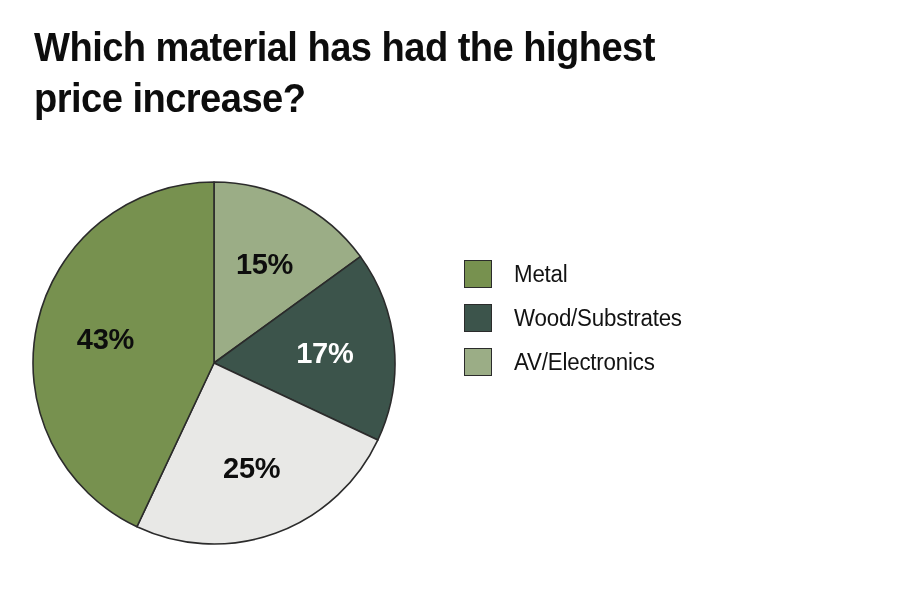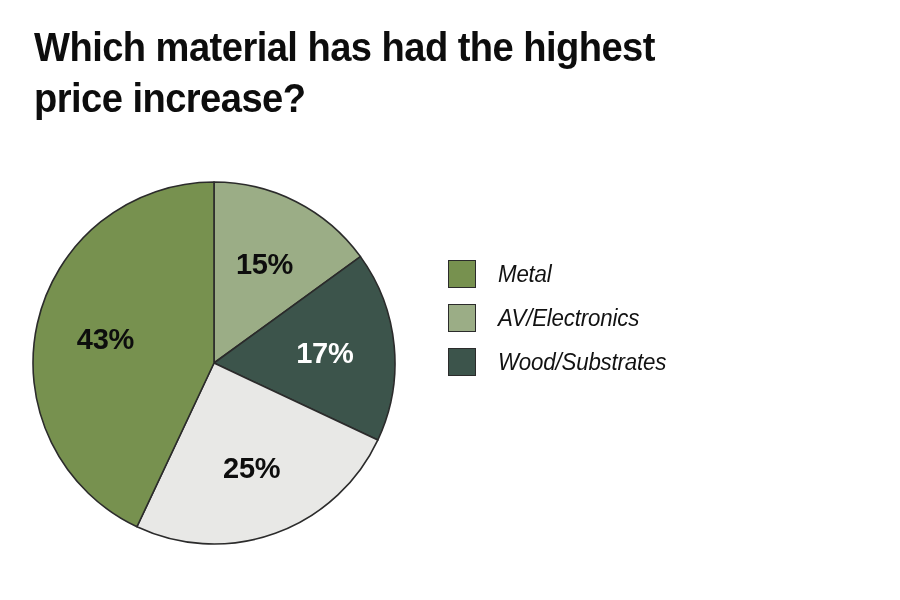--- a/index.html
+++ b/index.html
@@ -62,24 +62,23 @@
   .slice-label {
     font-family: "Liberation Sans", sans-serif;
     font-weight: bold;
     font-size: 29px;
     letter-spacing: -0.3px;
   }
 
   
   #legend {
     position: absolute;
-    left: 448px;
+    left: 464px;
     top: 252px;
     width: 430px;
-    font-style: italic;
   }
   .legend-row {
     display: flex;
     align-items: center;
     height: 44px;
   }
   .legend-swatch {
     width: 28px;
     height: 28px;
     border: 1.6px solid #2b2b2b;
@@ -123,25 +122,25 @@
   </div>
 
   <div id="legend">
 
     <div class="legend-row">
       <span class="legend-swatch" style="background: rgb(119, 145, 79);"></span>
       <span class="legend-label">Metal</span>
     </div>
 
     <div class="legend-row">
-      <span class="legend-swatch" style="background: rgb(155, 173, 134);"></span>
-      <span class="legend-label">AV/Electronics</span>
+      <span class="legend-swatch" style="background: rgb(60, 84, 75);"></span>
+      <span class="legend-label">Wood/Substrates</span>
     </div>
 
     <div class="legend-row">
-      <span class="legend-swatch" style="background: rgb(60, 84, 75);"></span>
-      <span class="legend-label">Wood/Substrates</span>
+      <span class="legend-swatch" style="background: rgb(155, 173, 134);"></span>
+      <span class="legend-label">AV/Electronics</span>
     </div>
 
 
   </div>
 
 </div>
 
 </body></html>

